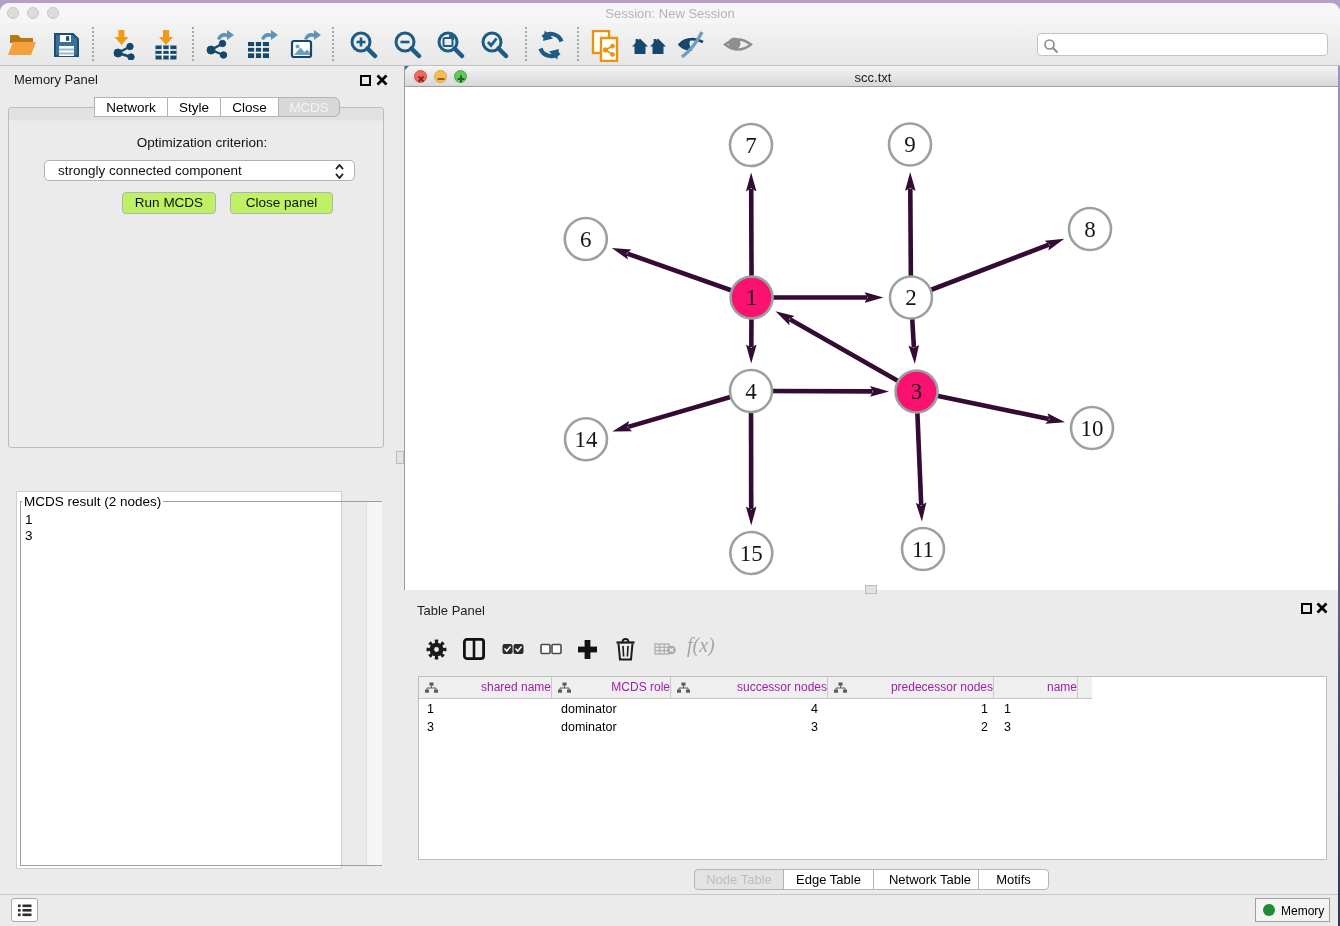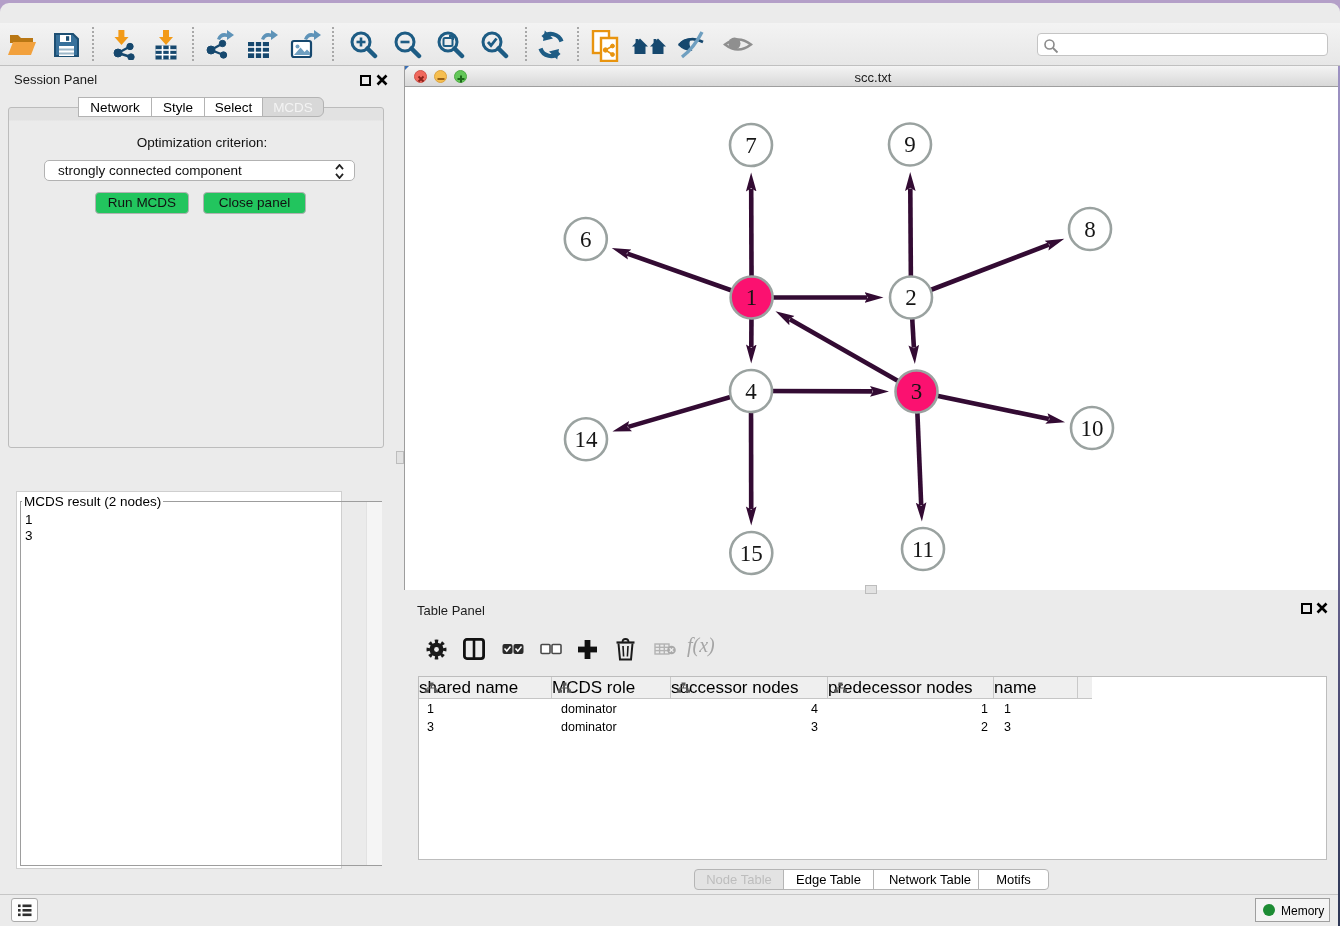--- a/index.html
+++ b/index.html
@@ -23,32 +23,32 @@
 #search { position:absolute; left:1037px; top:10px; width:291px; height:23px;
   background:#fff; border:1px solid #c4c4c4; border-radius:4px; }
 #search svg { position:absolute; left:5px; top:4px; }
 
 #cpanel { position:absolute; left:0; top:63px; width:404px; height:831px;
   background:#ebebeb; }
 #cpTitle { position:absolute; left:14px; top:6px; font-size:13px; color:#1c1c1c; }
 .floatbox { position:absolute; width:11px; height:11px; border:2px solid #000; }
 #tabs { position:absolute; left:78px; top:31px; height:20px; }
 .tab { position:absolute; top:0; height:20px; font-size:13.5px; color:#000;
-  background:#fff; border:1px solid #b3b3b3; text-align:center; line-height:19px; }
+  background:#fff; border:1px solid #b3b3b3; text-align:center; line-height:19px;margin-left:16px; }
 #tabpane { position:absolute; left:8px; top:41px; width:376px; height:341px;
   border:1px solid #bcbcbc; border-radius:3px;
   background:linear-gradient(#e2e2e2 0px,#e2e2e2 12px,#ebebeb 13px); }
 #optlabel { position:absolute; left:0; top:69px; width:404px; text-align:center;
   font-size:13.5px; color:#111; }
 #combo { position:absolute; left:44px; top:94px; width:311px; height:21px;
   background:#fff; border:1px solid #b2b2b2; border-radius:5px;
   font-size:13.5px; color:#111; line-height:19px; padding-left:13px; }
-.btn { position:absolute; top:126px; height:22px; background:#22c55e;
+.btn { position:absolute; top:126px; height:22px; background:#bef264;
   border:1px solid #b2b2b2; border-radius:4px; font-size:13.5px; color:#111;
-  text-align:center; line-height:20px; }
+  text-align:center; line-height:20px;margin-left:27px; }
 #resultbox { position:absolute; left:16px; top:425px; width:326px; height:378px;
   background:#fff; border:1px solid #cfcfcf; }
 #fieldset { position:absolute; left:3px; top:9px; width:362px; height:365px;
   border:1px solid #9d9d9d; }
 #legend { position:absolute; left:5px; top:2px; background:#fff; padding:0 2px;
   font-size:13.5px; color:#000; white-space:nowrap; }
 #resscroll { position:absolute; left:349px; top:10px; width:16px; height:363px;
   background:#f5f5f5; border-left:1px solid #e2e2e2; }
 #restext { position:absolute; left:8px; top:20px; font-size:13.5px; color:#000; line-height:16px; }
 
@@ -64,21 +64,21 @@
 
 #tpanel { position:absolute; left:404px; top:595px; width:936px; height:296px;
   background:#ebebeb; }
 #tpTitle { position:absolute; left:13px; top:5px; font-size:13px; color:#1c1c1c; }
 #ttoolbar { position:absolute; left:0; top:28px; width:936px; height:44px; }
 #tblarea { position:absolute; left:14px; top:78px; width:909px; height:184px;
   background:#fff; border:1px solid #bdbdbd; }
 #thead { position:absolute; left:0; top:0; height:22px; width:673px;
   background:#efefef; border-bottom:1px solid #c6c6c6; }
 .th { position:absolute; top:0; height:21px; border-right:1px solid #c9c9c9;
-  font-size:17px; color:#000000; text-align:left; line-height:21px; }
+  font-size:12px; color:#a21caf; text-align:right; line-height:21px; }
 .th svg { position:absolute; left:6px; top:5px; }
 .td { position:absolute; font-size:12.5px; color:#000; height:18px; line-height:18px; }
 #btabs { position:absolute; left:0; top:271px; width:936px; height:21px; }
 .btab { position:absolute; top:0; height:21px; background:#fff;
   border:1px solid #b5b5b5; font-size:13px; color:#000; text-align:center;
   line-height:20px; }
 
 #statusbar { position:absolute; left:0; top:891px; width:1340px; height:32px;
   background:#ebebeb; border-top:1px solid #c6c6c6; }
 #listbtn { position:absolute; left:11px; top:3px; width:27px; height:24px;
@@ -86,20 +86,26 @@
 #membtn { position:absolute; left:1255px; top:3px; width:75px; height:24px;
   background:#f4f4f4; border:1px solid #9f9f9f;
   font-size:12px; color:#000; }
 #membtn .dot { position:absolute; left:7px; top:5px; width:12px; height:12px;
   border-radius:50%; background:#1d8c34; }
 #membtn .mtxt { position:absolute; left:25px; top:5px; }
 </style>
 </head>
 <body>
 <div id="win">
+  <div id="titlebar">
+    <div class="tl" style="left:7px"></div>
+    <div class="tl" style="left:27px"></div>
+    <div class="tl" style="left:47px"></div>
+    <div id="wtitle">Session: New Session</div>
+  </div>
   <div id="toolbar">
     <svg class="tbi" style="left:7px" width="30" height="30" viewBox="0 0 30 30">
       <path d="M3,5 L11,5 L14,8 L26,8 L26,13 L3,13 Z" fill="#b97714"></path>
       <path d="M6,12 L29,12 L24,25 L1,25 Z" fill="#f2a13d"></path>
     </svg>
     <svg class="tbi" style="left:51px" width="30" height="30" viewBox="0 0 30 30">
       <path d="M4,4 L22,4 L27,9 L27,26 L4,26 Z" fill="#38719b" stroke="#1d4f73" stroke-width="2"></path>
       <rect x="9" y="5" width="11" height="7" fill="#fff"></rect>
       <rect x="15" y="6.2" width="3.2" height="4.6" fill="#1d4f73"></rect>
       <rect x="8" y="16" width="15" height="10" fill="#fff"></rect>
@@ -218,30 +224,30 @@
       <circle cx="12.5" cy="13.5" r="6" fill="#8f8f8f"></circle>
     </svg>
     <div id="search">
       <svg width="16" height="16" viewBox="0 0 16 16">
         <circle cx="6.5" cy="6.5" r="4.5" fill="none" stroke="#8a8a8a" stroke-width="1.6"></circle>
         <line x1="10" y1="10" x2="14.5" y2="14.5" stroke="#8a8a8a" stroke-width="1.8"></line>
       </svg>
     </div>
   </div>
   <div id="cpanel">
-    <div id="cpTitle">Session Panel</div>
+    <div id="cpTitle">Memory Panel</div>
     <div class="floatbox" style="left:360px; top:9px;"></div>
     <svg style="position:absolute; left:376px; top:8px;" width="12" height="12" viewBox="0 0 12 12">
         <path d="M1.5,1.5 L10.5,10.5 M10.5,1.5 L1.5,10.5" stroke="#000" stroke-width="2.6"></path>
       </svg>
     <div id="tabpane"></div>
     <div id="tabs">
       <div class="tab" style="left:0; width:74px;">Network</div>
       <div class="tab" style="left:73px; width:54px;">Style</div>
-      <div class="tab" style="left:126px; width:59px;">Select</div>
+      <div class="tab" style="left:126px; width:59px;">Close</div>
       <div class="tab" style="left:184px; width:62px; background:#d8d8d8; color:#f3f3f3; border-radius:0 6px 6px 0;">MCDS</div>
     </div>
     <div id="optlabel">Optimization criterion:</div>
     <div id="combo">strongly connected component
       <svg width="11" height="15" viewBox="0 0 11 15" style="position:absolute; right:9px; top:3px;">
         <path d="M2,5.2 L5.5,1 L9,5.2" fill="none" stroke="#222" stroke-width="1.8"></path>
         <path d="M2,9.8 L5.5,14 L9,9.8" fill="none" stroke="#222" stroke-width="1.8"></path>
       </svg>
     </div>
     <div class="btn" style="left:95px; width:94px;">Run MCDS</div>

